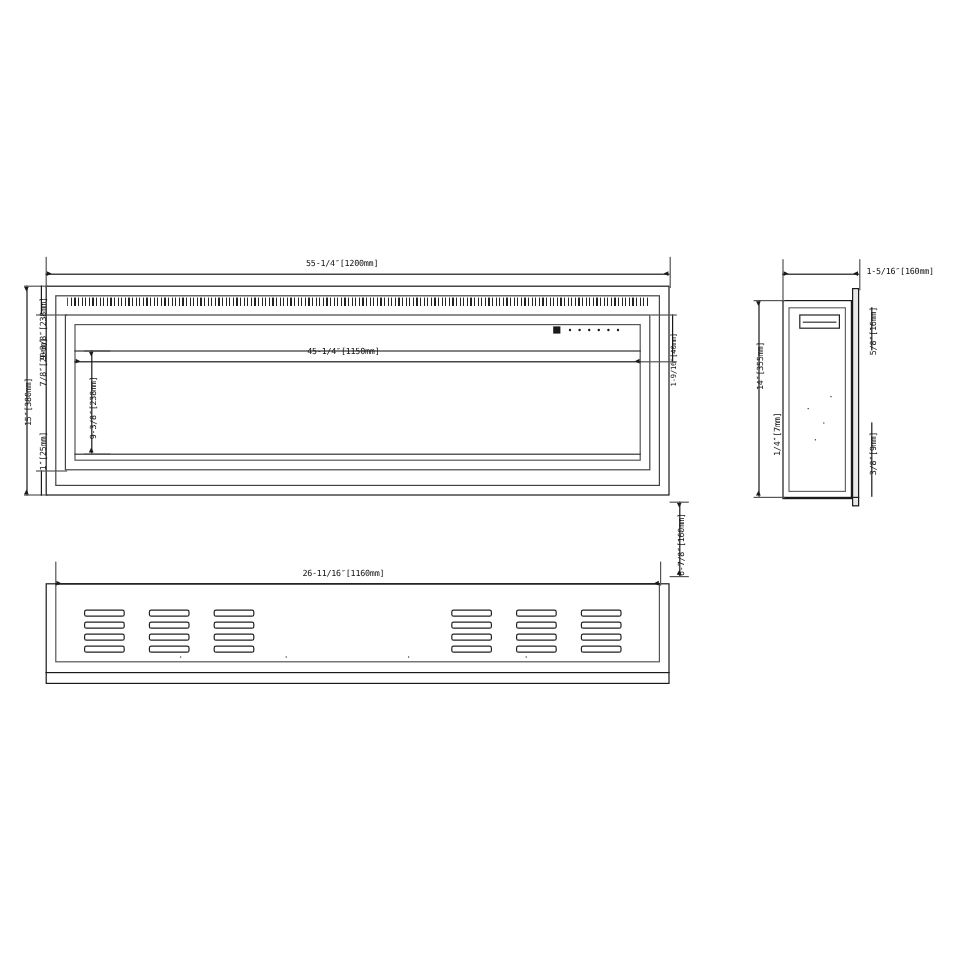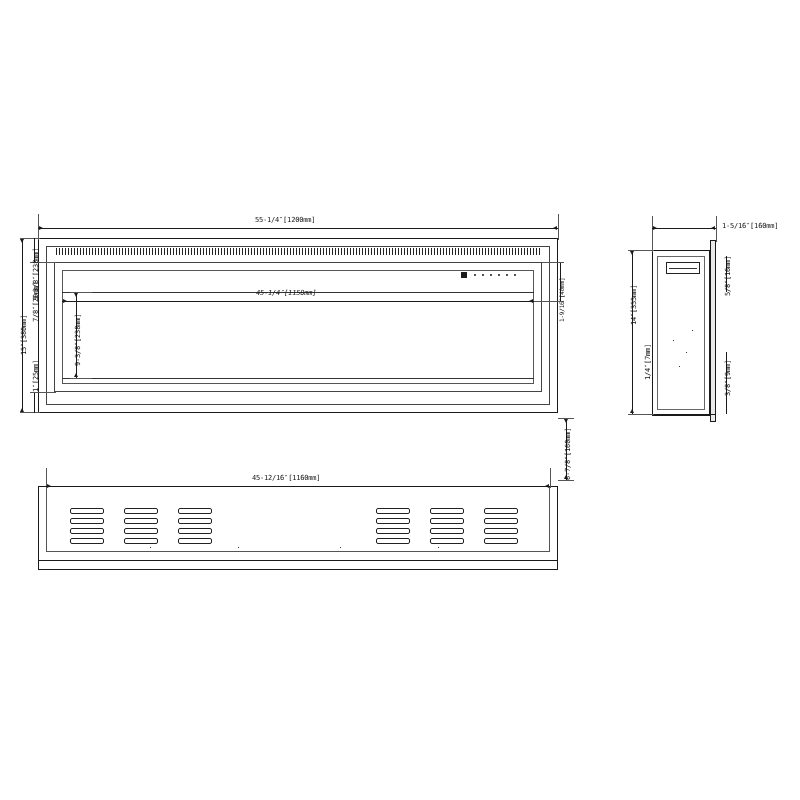--- a/index.html
+++ b/index.html
@@ -137,21 +137,21 @@
     <div class="ext vline" style="left:38px; top:214px; width:1px; height:26px;"></div>
     <div class="ext vline" style="left:558px; top:214px; width:1px; height:26px;"></div>
     <div class="line hline" style="left:38px; top:228px; width:520px;"></div>
     <div class="arrow a-right" style="left:39px; top:226px;"></div>
     <div class="arrow a-left" style="left:553px; top:226px;"></div>
     <div class="dim-text" style="left:255px; top:216px;">55-1/4″[1200mm]</div>
 
     <div class="line hline" style="left:62px; top:301px; width:472px;"></div>
     <div class="arrow a-right" style="left:63px; top:299px;"></div>
     <div class="arrow a-left" style="left:529px; top:299px;"></div>
-    <div class="dim-text" style="left:256px; top:289px;font-style:italic;">45-1/4″[1150mm]</div>
+    <div class="dim-text" style="left:256px; top:289px;">45-1/4″[1150mm]</div>
 
     <div class="line vline" style="left:22px; top:238px; height:175px;"></div>
     <div class="arrow a-down" style="left:20px; top:239px;"></div>
     <div class="arrow a-up" style="left:20px; top:408px;"></div>
     <div class="ext hline" style="left:20px; top:238px; width:20px; height:1px;"></div>
     <div class="ext hline" style="left:20px; top:412px; width:20px; height:1px;"></div>
     <div class="dim-text vert" style="left:20px; top:355px;">15″[380mm]</div>
 
     <div class="line vline" style="left:34px; top:238px; height:24px;"></div>
     <div class="ext hline" style="left:30px; top:262px; width:26px; height:1px;"></div>
@@ -255,21 +255,21 @@
     <div class="dot-small" style="left:150px; top:547px;"></div>
     <div class="dot-small" style="left:238px; top:547px;"></div>
     <div class="dot-small" style="left:340px; top:547px;"></div>
     <div class="dot-small" style="left:438px; top:547px;"></div>
 
     <div class="ext vline" style="left:46px; top:468px; width:1px; height:20px;"></div>
     <div class="ext vline" style="left:550px; top:468px; width:1px; height:20px;"></div>
     <div class="line hline" style="left:46px; top:486px; width:504px;"></div>
     <div class="arrow a-right" style="left:47px; top:484px;"></div>
     <div class="arrow a-left" style="left:545px; top:484px;"></div>
-    <div class="dim-text" style="left:252px; top:474px;">45-12/16″[1160mm]</div>
+    <div class="dim-text" style="left:252px; top:474px;">26-11/16″[1160mm]</div>
 
     <div class="line vline" style="left:566px; top:418px; height:62px;"></div>
     <div class="arrow a-down" style="left:564px; top:419px;"></div>
     <div class="arrow a-up" style="left:564px; top:475px;"></div>
     <div class="ext hline" style="left:558px; top:418px; width:16px; height:1px;"></div>
     <div class="ext hline" style="left:558px; top:480px; width:16px; height:1px;"></div>
     <div class="dim-text vert" style="left:564px; top:480px;">6-7/8″[160mm]</div>
   </div>
 
 </div>

